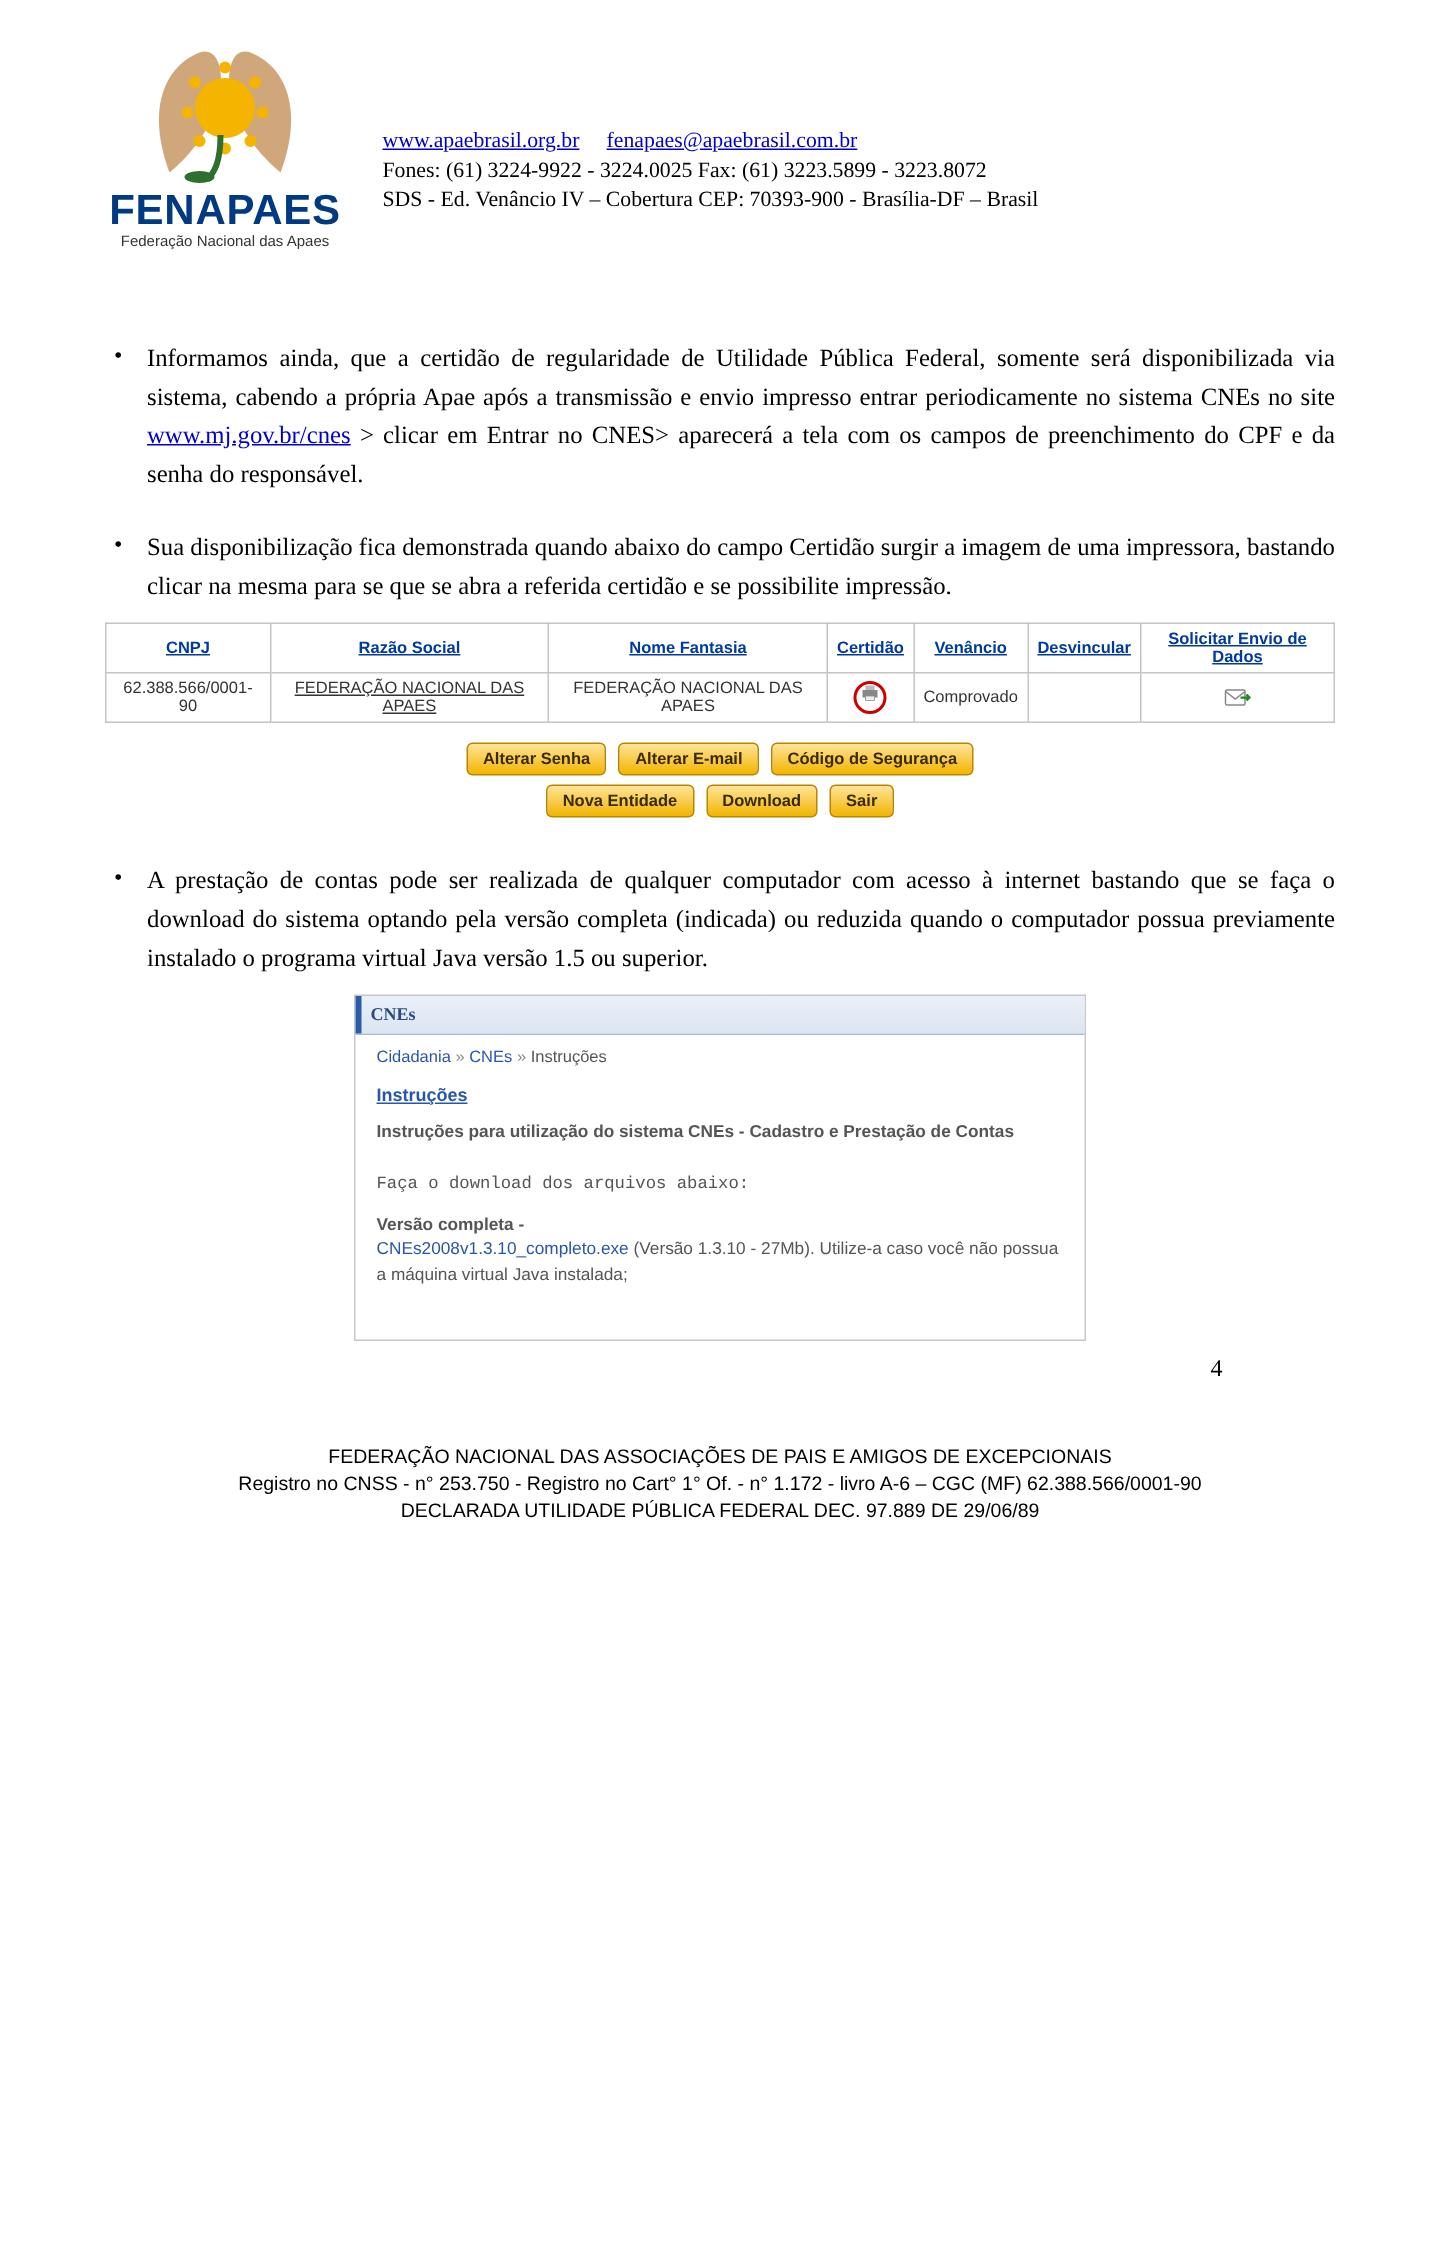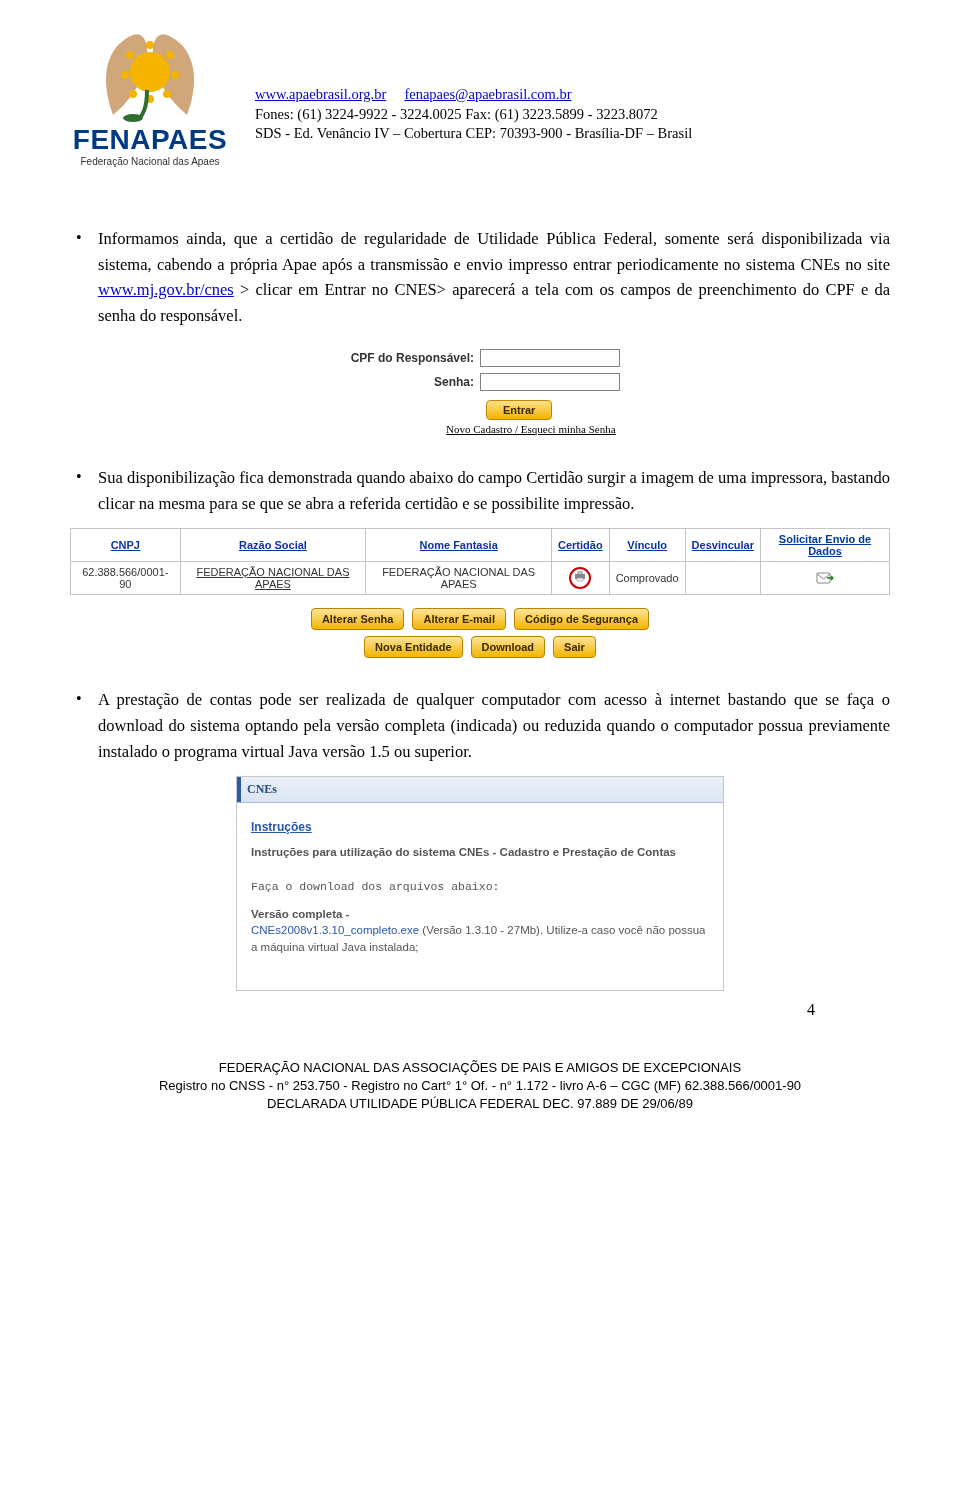--- a/index.html
+++ b/index.html
@@ -200,49 +200,33 @@
   </div>
 </div>
 
 <div class="main">
   <ul class="bullets">
     <li>
       <span>Informamos ainda, que a certidão de regularidade de Utilidade Pública Federal, somente será disponibilizada via sistema, cabendo a própria Apae após a transmissão e envio impresso entrar periodicamente no sistema CNEs no site </span><span class="link-span">www.mj.gov.br/cnes</span><span> &gt; clicar em Entrar no CNES&gt; aparecerá a tela com os campos de preenchimento do CPF e da senha do responsável.</span>
     </li>
   </ul>
 
-  <div class="center-img">
-    <div class="login-box">
-      <div class="login-row">
-        <span class="lbl">CPF do Responsável:</span>
-        <input type="text" style="">
-      </div>
-      <div class="login-row">
-        <span class="lbl">Senha:</span>
-        <input type="password" style="">
-      </div>
-      <span class="btn-yellow">Entrar</span>
-      <div class="login-links">
-        <span>Novo Cadastro</span><span> / </span><span>Esqueci minha Senha</span>
-      </div>
-    </div>
-  </div>
 
   <ul class="bullets">
     <li>Sua disponibilização fica demonstrada  quando abaixo do campo Certidão surgir a imagem de uma impressora, bastando clicar na mesma para se que se abra a referida certidão e se possibilite impressão.</li>
   </ul>
 
   <table class="cnes-table">
     <tbody>
         <tr>
       <th>CNPJ</th>
       <th>Razão Social</th>
       <th>Nome Fantasia</th>
       <th>Certidão</th>
-      <th>Vínculo</th>
+      <th>Venâncio</th>
       <th>Desvincular</th>
       <th>Solicitar Envio de Dados</th>
     </tr>
     <tr>
       <td>62.388.566/0001-90</td>
       <td><span class="u">FEDERAÇÃO NACIONAL DAS APAES</span></td>
       <td>FEDERAÇÃO NACIONAL DAS APAES</td>
       <td>
         <span class="circle-red">
           <svg width="14" height="12" viewBox="0 0 14 12">
@@ -277,20 +261,27 @@
     <span class="gbtn">Sair</span>
   </div>
 
   <ul class="bullets">
     <li>A prestação de contas pode ser realizada de qualquer computador com acesso à internet bastando que se faça o download do sistema optando pela versão completa (indicada) ou reduzida quando o computador possua previamente instalado o programa virtual Java versão 1.5 ou superior.</li>
   </ul>
 
   <div class="instr-panel">
     <div class="instr-head">CNEs</div>
     <div class="instr-body">
+      <div class="bc">
+        <span>Cidadania</span>
+        <span class="sep"> » </span>
+        <span>CNEs</span>
+        <span class="sep"> » </span>
+        <span style="color:#555">Instruções</span>
+      </div>
       <div class="instr-title">Instruções</div>
       <div class="instr-sub">Instruções para utilização do sistema CNEs - Cadastro e Prestação de Contas</div>
       <div style="margin:10px 0;font-family:Liberation Mono, monospace;">Faça o download dos arquivos abaixo:</div>
       <div class="ver-line">
         <span class="b">Versão completa</span><span class="b"> - </span><br>
         <span class="dl-link">CNEs2008v1.3.10_completo.exe</span><span> (Versão 1.3.10 - 27Mb). Utilize-a caso você não possua a máquina virtual Java instalada;</span>
       </div>
       <br>
     </div>
   </div>

